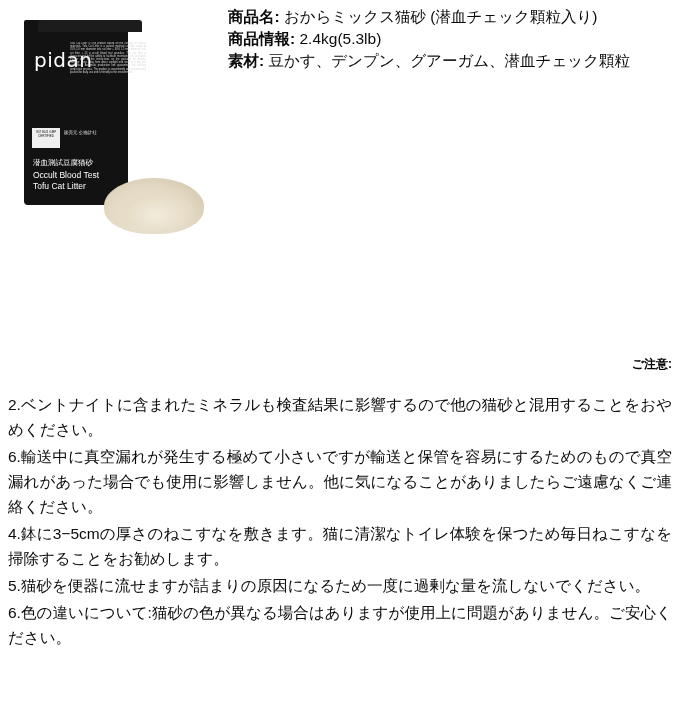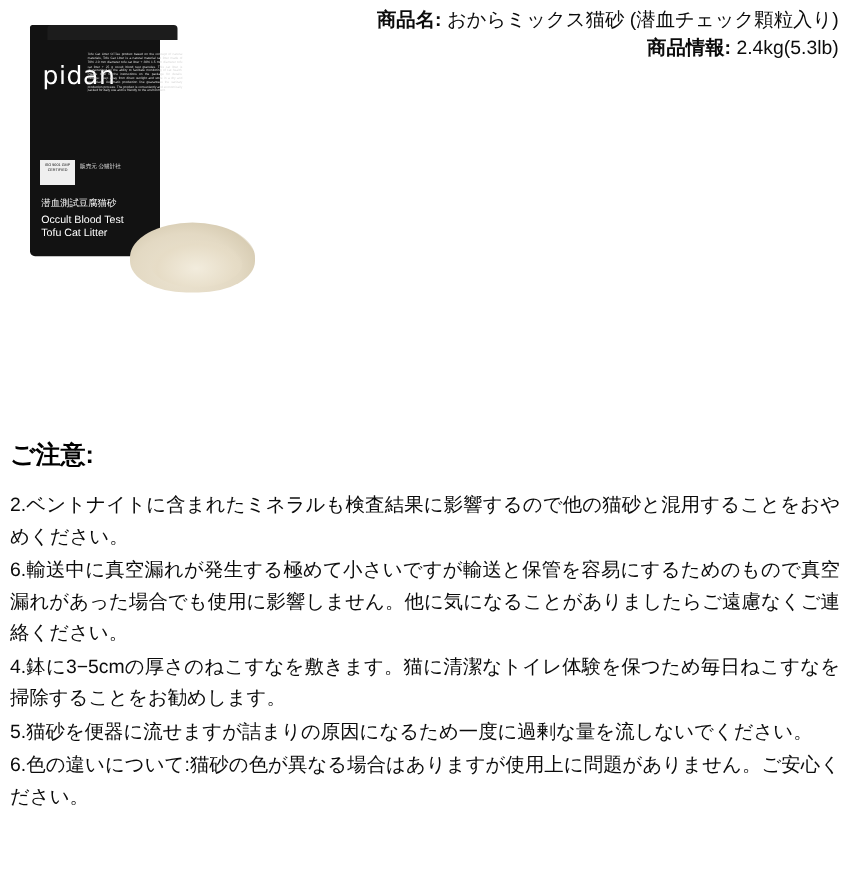--- a/index.html
+++ b/index.html
@@ -140,43 +140,43 @@
     height: 38px;
     background: radial-gradient(ellipse at 50% 60%, #f2ecdd 0%, #e6dcc6 60%, rgba(230,220,198,0) 76%);
     border-radius: 50%;
   }
 
   
   .specs {
     flex: 1 1 auto;
     padding-top: 0px;
     padding-left: 5px;
-    text-align: right;
   }
   .spec-line {
     font-size: 15.5px;
     line-height: 22px;
     color: #0b0b0b;
   }
   .spec-label {
     font-weight: bold;
   }
 
   
   .notes {
     position: absolute;
     left: 8px;
     top: 352px;
     width: 664px;
   }
   .notes-title {
-    font-size: 20px;
+    font-size: 12px;
     font-weight: bold;
     line-height: 24px;
     margin-bottom: 16px;
+    text-align: right;
   }
   .note-item {
     font-size: 15.5px;
     line-height: 25px;
     color: #0b0b0b;
     margin-bottom: 2px;
     text-align: justify;
   }
 </style>
 </head>
@@ -202,20 +202,23 @@
       <div class="litter2"></div>
     </div>
 
     <div class="specs">
       <div class="spec-line">
         <span class="spec-label">商品名:</span><span> おからミックス猫砂 (潜血チェック顆粒入り)</span>
       </div>
       <div class="spec-line">
         <span class="spec-label">商品情報:</span><span> 2.4kg(5.3lb)</span>
       </div>
+      <div class="spec-line">
+        <span class="spec-label">素材:</span><span> 豆かす、デンプン、グアーガム、潜血チェック顆粒</span>
+      </div>
     </div>
 
   </div>
 
   <div class="notes">
     <div class="notes-title">ご注意:</div>
     <div class="note-item">2.ベントナイトに含まれたミネラルも検査結果に影響するので他の猫砂と混用することをおやめください。</div>
     <div class="note-item">6.輸送中に真空漏れが発生する極めて小さいですが輸送と保管を容易にするためのもので真空漏れがあった場合でも使用に影響しません。他に気になることがありましたらご遠慮なくご連絡ください。</div>
     <div class="note-item">4.鉢に3−5cmの厚さのねこすなを敷きます。猫に清潔なトイレ体験を保つため毎日ねこすなを掃除することをお勧めします。</div>
     <div class="note-item">5.猫砂を便器に流せますが詰まりの原因になるため一度に過剰な量を流しないでください。</div>

